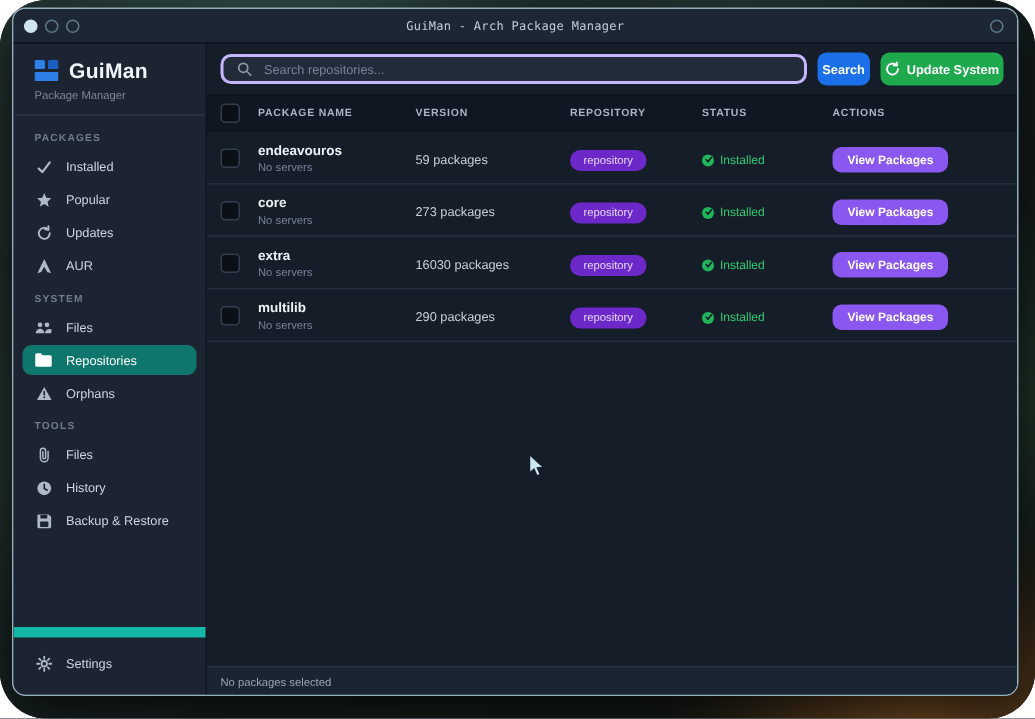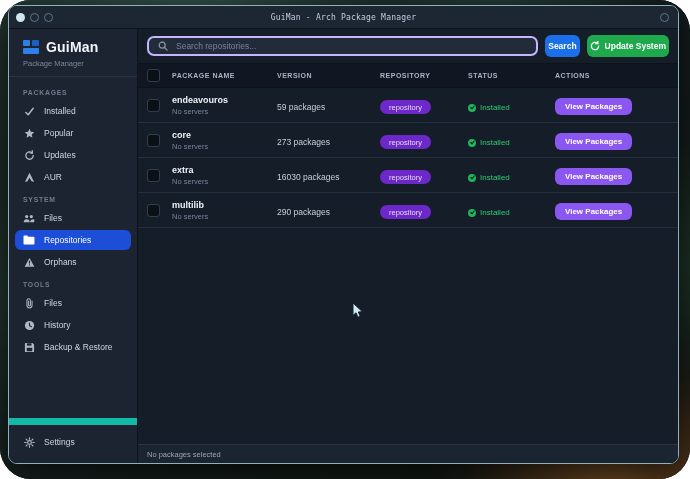--- a/index.html
+++ b/index.html
@@ -36,21 +36,21 @@
   .brand{display:flex;align-items:center;gap:7px;padding:10px 0 2px 14px;}
   .brand-name{font-size:14px;font-weight:bold;color:#f2f5f9;letter-spacing:.2px;}
   .brand-sub{padding:2px 0 8px 14px;font-size:7.5px;color:#7d8798;}
   .side-divider{height:1px;background:#2a3442;margin:0 0 4px 0;}
   .section-label{padding:8px 14px 4px 14px;font-size:6.8px;font-weight:bold;
     letter-spacing:.8px;color:#707c8f;}
   .side-item{display:flex;align-items:center;gap:9px;margin:1px 6px;padding:4px 8px;
     border-radius:6px;cursor:default;}
   .side-item .ic{width:12px;height:12px;display:flex;align-items:center;justify-content:center;
     color:#aeb9c8;flex:0 0 12px;font-size:10px;line-height:10px;}
-  .side-item.active{background:#1d4ed8;color:#fff;}
+  .side-item.active{background:#0f766e;color:#fff;}
   .side-item.active .ic{color:#fff;}
   .side-spacer{flex:1;}
   .side-footer{border-top:7px solid #14b8a6;padding:6px 0 10px 0;}
   
   .main{flex:1;display:flex;flex-direction:column;background:#151d28;min-width:0;}
   .toolbar{display:flex;align-items:center;gap:7px;padding:6px 9px 6px 9px;background:#151d28;}
   .searchbox{flex:1;display:flex;align-items:center;gap:6px;background:#222b39;
     border:2px solid #c4b5fd;border-radius:7px;height:20px;padding:0 9px;box-sizing:border-box;}
   .searchbox input{flex:1;background:transparent;border:none;outline:none;color:#cfd8e3;
     font-size:8.5px;font-family:"Liberation Sans",sans-serif;}

